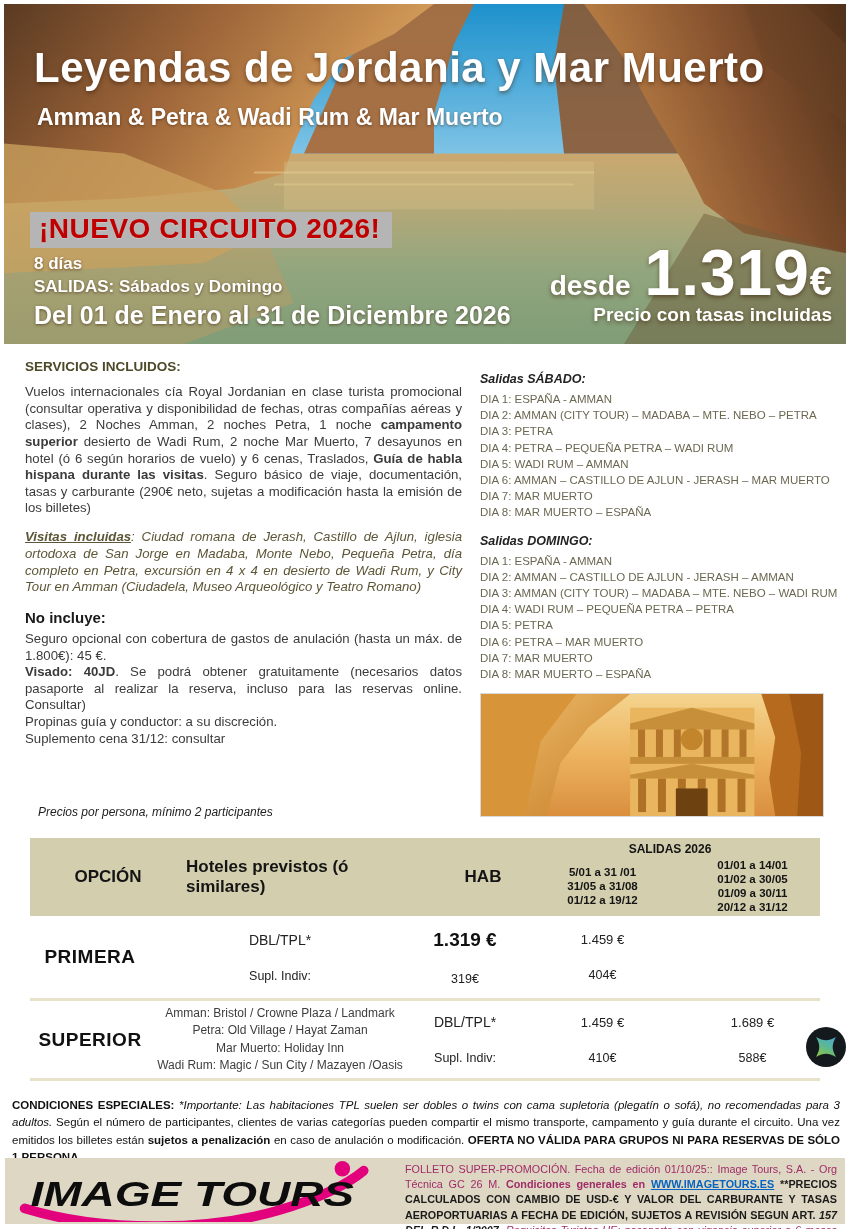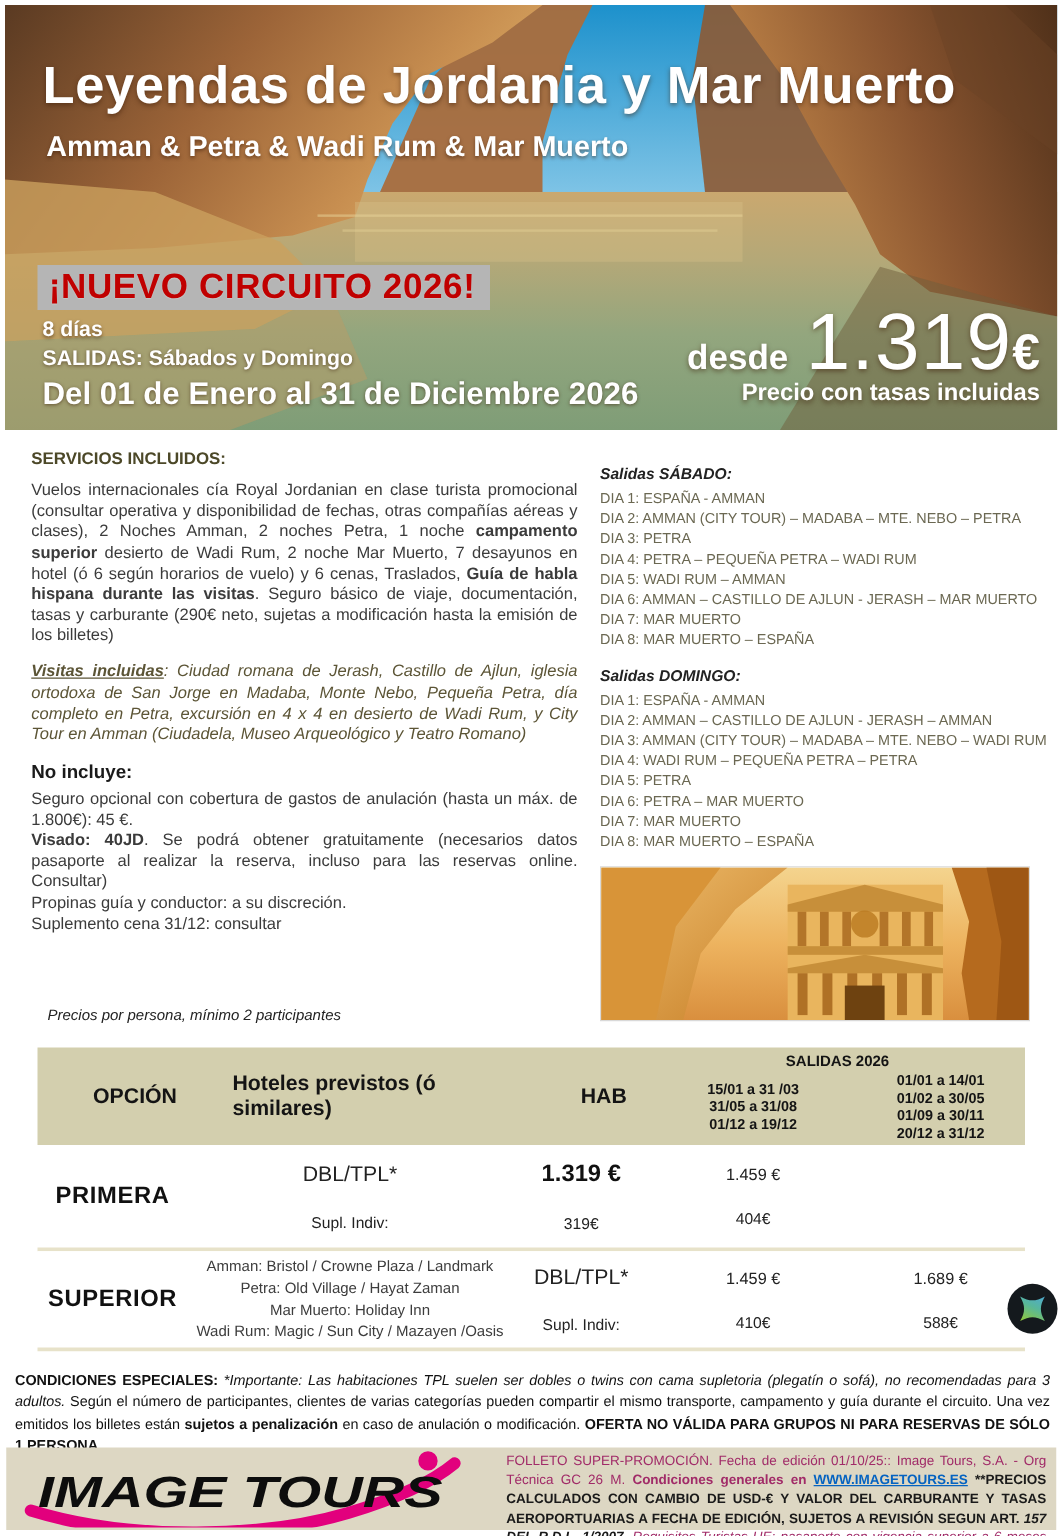--- a/index.html
+++ b/index.html
@@ -18,21 +18,21 @@
            font-size:28px; font-weight:bold; padding:1px 12px 3px 9px; letter-spacing:0.5px;
            text-shadow:0 1px 1px rgba(255,255,255,.25); white-space:nowrap; }
   .hero-line { position:absolute; left:30px; color:#ffffff; font-weight:bold; text-shadow:0 1px 3px rgba(60,30,10,.6); }
   .hero-duration { top:250px; font-size:17px; }
   .hero-departures { top:273px; font-size:17px; }
   .hero-dates { top:297px; font-size:25px; }
   .price-block { position:absolute; right:14px; top:232px; text-align:right; color:#ffffff;
                  text-shadow:0 2px 4px rgba(60,30,10,.55); }
   .price-row { display:flex; align-items:baseline; justify-content:flex-end; gap:14px; }
   .price-from { font-size:28px; font-weight:bold; }
-  .price-value { font-size:64px; font-weight:normal; letter-spacing:1px; }
+  .price-value { font-size:64px; font-weight:bold; letter-spacing:1px; }
   .price-cur { font-size:40px; font-weight:bold; }
   .price-note { font-size:19px; font-weight:bold; margin-top:-6px; }
 
   
   .left-col { position:absolute; left:25px; top:358px; width:437px; color:#3b3b3b; font-size:13.2px; line-height:1.26; }
   .sec-heading { font-size:13.5px; font-weight:bold; color:#4c4828; margin-bottom:9px; }
   .jpara { text-align:justify; margin-bottom:12px; }
   .visitas { text-align:justify; font-style:italic; color:#5c5536; margin-bottom:13px; line-height:1.27; }
   .visitas .lead { font-weight:bold; text-decoration:underline; }
   .noincl-h { font-size:15px; font-weight:bold; color:#1a1a1a; margin-bottom:3px; }
@@ -56,21 +56,21 @@
              font-size:17px; font-weight:bold; color:#141414;padding-left:36px; }
   .th-salidas { grid-column:4 / 6; font-size:12px; font-weight:bold; color:#141414; }
   .th-dates { grid-row:2 / 3; display:flex; flex-direction:column; align-items:center; justify-content:center;
               font-size:11.5px; font-weight:bold; color:#141414; line-height:14px; }
   .trow { background:#ffffff; border-bottom:3px solid #e7e2c9; }
   .trow-a { height:85px; } .trow-b { height:80px; }
   .c-opcion { display:flex; align-items:center; justify-content:center; font-size:19px; font-weight:600; color:#111; letter-spacing:0.5px; }
   .c-hotels { display:flex; flex-direction:column; align-items:center; justify-content:center;
               font-size:12px; color:#3d3d3d; line-height:1.42; text-align:center; }
   .c-duo { display:flex; flex-direction:column; align-items:center; justify-content:center; gap:21px; }
-  .d-hab1 { font-size:17px; color:#222; }
+  .d-hab1 { font-size:14px; color:#222; }
   .d-hab2 { font-size:12.5px; color:#222; }
   .d-price-big { font-size:19px; font-weight:bold; color:#111; }
   .d-price { font-size:13px; color:#222; }
   .d-suppl { font-size:12.5px; color:#222; }
 
   
   .widget { position:absolute; left:803px; top:1024px; width:46px; height:46px; border:none; background:transparent; padding:0; cursor:pointer; }
   .widget svg { display:block; width:46px; height:46px; }
 
   
@@ -221,21 +221,21 @@
     </svg>
   </div>
 
   <div class="ptable">
     <div class="tgrid thead">
       <div class="th-main">OPCIÓN</div>
       <div class="th-main">Hoteles previstos (ó similares)</div>
       <div class="th-main">HAB</div>
       <div class="th-span2 th-salidas">SALIDAS 2026</div>
       <div class="th-dates" style="grid-column:4">
-        <span>15/01 a 31 /03</span>
+        <span>5/01 a 31 /01</span>
           <span>31/05 a 31/08</span>
           <span>01/12 a 19/12</span>
       </div>
       <div class="th-dates" style="grid-column:5">
         <span>01/01 a 14/01</span>
           <span>01/02 a 30/05</span>
           <span>01/09 a 30/11</span>
           <span>20/12 a 31/12</span>
       </div>
     </div>

